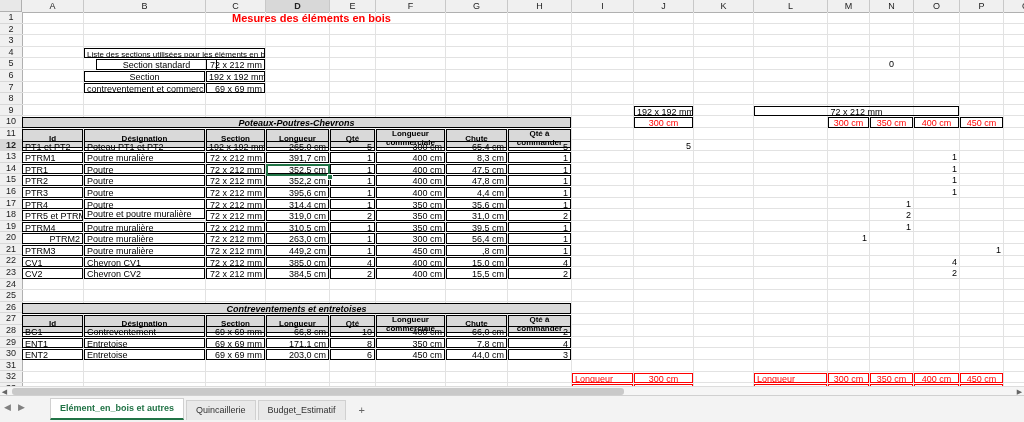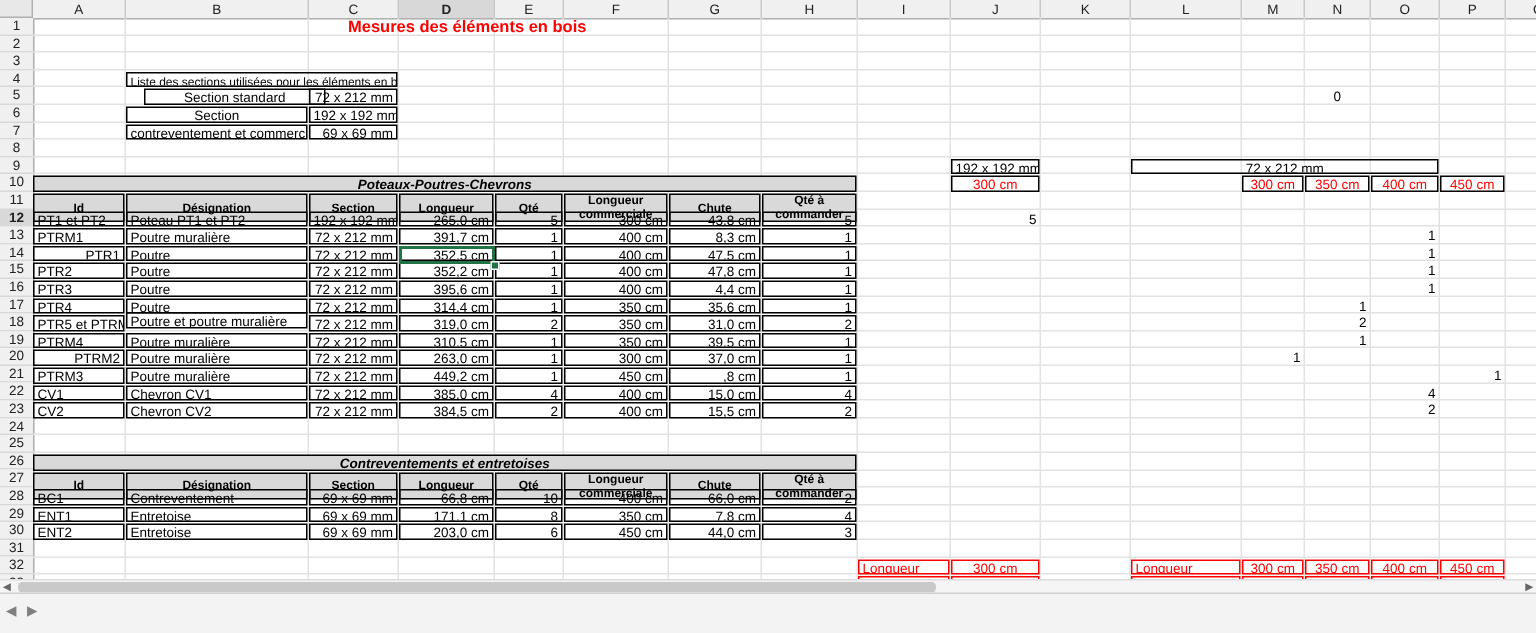--- a/index.html
+++ b/index.html
@@ -235,33 +235,33 @@
         <div class="cell c b bordered hdrfill" style="left: 308px; top: 117px; width: 45px; height: 18.56px; white-space: normal; font-size: 8px; line-height: 9px; display: flex; align-items: center; justify-content: center;">Qté</div>
         <div class="cell c b bordered hdrfill" style="left: 354px; top: 117px; width: 69px; height: 18.56px; white-space: normal; font-size: 8px; line-height: 9px; display: flex; align-items: center; justify-content: center;">Longueur commerciale</div>
         <div class="cell c b bordered hdrfill" style="left: 424px; top: 117px; width: 61px; height: 18.56px; white-space: normal; font-size: 8px; line-height: 9px; display: flex; align-items: center; justify-content: center;">Chute</div>
         <div class="cell c b bordered hdrfill" style="left: 486px; top: 117px; width: 63px; height: 18.56px; white-space: normal; font-size: 8px; line-height: 9px; display: flex; align-items: center; justify-content: center;">Qté à commander</div>
         <div class="cell l bordered" style="left: 0px; top: 128.6px; width: 61px; height: 10.6px;">PT1 et PT2</div>
         <div class="cell l bordered" style="left: 62px; top: 128.6px; width: 121px; height: 10.6px;">Poteau PT1 et PT2</div>
         <div class="cell r bordered" style="left: 184px; top: 128.6px; width: 59px; height: 10.6px;">192 x 192 mm</div>
         <div class="cell r bordered" style="left: 244px; top: 128.6px; width: 63px; height: 10.6px;">265,0 cm</div>
         <div class="cell r bordered" style="left: 308px; top: 128.6px; width: 45px; height: 10.6px;">5</div>
         <div class="cell r bordered" style="left: 354px; top: 128.6px; width: 69px; height: 10.6px;">300 cm</div>
-        <div class="cell r bordered" style="left: 424px; top: 128.6px; width: 61px; height: 10.6px;">43,8 cm</div>
+        <div class="cell r bordered" style="left: 424px; top: 128.6px; width: 61px; height: 10.6px;">65,4 cm</div>
         <div class="cell r bordered" style="left: 486px; top: 128.6px; width: 63px; height: 10.6px;">5</div>
         <div class="cell r" style="left: 612px; top: 128.6px; width: 59px; height: 10.6px;">5</div>
         <div class="cell l bordered" style="left: 0px; top: 140.2px; width: 61px; height: 10.6px;">PTRM1</div>
         <div class="cell l bordered" style="left: 62px; top: 140.2px; width: 121px; height: 10.6px;">Poutre muralière</div>
         <div class="cell r bordered" style="left: 184px; top: 140.2px; width: 59px; height: 10.6px;">72 x 212 mm</div>
         <div class="cell r bordered" style="left: 244px; top: 140.2px; width: 63px; height: 10.6px;">391,7 cm</div>
         <div class="cell r bordered" style="left: 308px; top: 140.2px; width: 45px; height: 10.6px;">1</div>
         <div class="cell r bordered" style="left: 354px; top: 140.2px; width: 69px; height: 10.6px;">400 cm</div>
         <div class="cell r bordered" style="left: 424px; top: 140.2px; width: 61px; height: 10.6px;">8,3 cm</div>
         <div class="cell r bordered" style="left: 486px; top: 140.2px; width: 63px; height: 10.6px;">1</div>
         <div class="cell r" style="left: 892px; top: 140.2px; width: 45px; height: 10.6px;">1</div>
-        <div class="cell l bordered" style="left: 0px; top: 151.8px; width: 61px; height: 10.6px; text-align: right;">PTR1</div>
+        <div class="cell l bordered" style="left: 0px; top: 151.8px; width: 61px; height: 10.6px;">PTR1</div>
         <div class="cell l bordered" style="left: 62px; top: 151.8px; width: 121px; height: 10.6px;">Poutre</div>
         <div class="cell r bordered" style="left: 184px; top: 151.8px; width: 59px; height: 10.6px;">72 x 212 mm</div>
         <div class="cell r bordered" style="left: 244px; top: 151.8px; width: 63px; height: 10.6px;">352,5 cm</div>
         <div class="cell r bordered" style="left: 308px; top: 151.8px; width: 45px; height: 10.6px;">1</div>
         <div class="cell r bordered" style="left: 354px; top: 151.8px; width: 69px; height: 10.6px;">400 cm</div>
         <div class="cell r bordered" style="left: 424px; top: 151.8px; width: 61px; height: 10.6px;">47,5 cm</div>
         <div class="cell r bordered" style="left: 486px; top: 151.8px; width: 63px; height: 10.6px;">1</div>
         <div class="cell r" style="left: 892px; top: 151.8px; width: 45px; height: 10.6px;">1</div>
         <div class="cell l bordered" style="left: 0px; top: 163.4px; width: 61px; height: 10.6px;">PTR2</div>
         <div class="cell l bordered" style="left: 62px; top: 163.4px; width: 121px; height: 10.6px;">Poutre</div>
@@ -307,21 +307,21 @@
         <div class="cell r bordered" style="left: 354px; top: 209.8px; width: 69px; height: 10.6px;">350 cm</div>
         <div class="cell r bordered" style="left: 424px; top: 209.8px; width: 61px; height: 10.6px;">39,5 cm</div>
         <div class="cell r bordered" style="left: 486px; top: 209.8px; width: 63px; height: 10.6px;">1</div>
         <div class="cell r" style="left: 848px; top: 209.8px; width: 43px; height: 10.6px;">1</div>
         <div class="cell l bordered" style="left: 0px; top: 221.4px; width: 61px; height: 10.6px; text-align: right;">PTRM2</div>
         <div class="cell l bordered" style="left: 62px; top: 221.4px; width: 121px; height: 10.6px;">Poutre muralière</div>
         <div class="cell r bordered" style="left: 184px; top: 221.4px; width: 59px; height: 10.6px;">72 x 212 mm</div>
         <div class="cell r bordered" style="left: 244px; top: 221.4px; width: 63px; height: 10.6px;">263,0 cm</div>
         <div class="cell r bordered" style="left: 308px; top: 221.4px; width: 45px; height: 10.6px;">1</div>
         <div class="cell r bordered" style="left: 354px; top: 221.4px; width: 69px; height: 10.6px;">300 cm</div>
-        <div class="cell r bordered" style="left: 424px; top: 221.4px; width: 61px; height: 10.6px;">37,0 cm</div>
+        <div class="cell r bordered" style="left: 424px; top: 221.4px; width: 61px; height: 10.6px;">56,4 cm</div>
         <div class="cell r bordered" style="left: 486px; top: 221.4px; width: 63px; height: 10.6px;">1</div>
         <div class="cell r" style="left: 806px; top: 221.4px; width: 41px; height: 10.6px;">1</div>
         <div class="cell l bordered" style="left: 0px; top: 233px; width: 61px; height: 10.6px;">PTRM3</div>
         <div class="cell l bordered" style="left: 62px; top: 233px; width: 121px; height: 10.6px;">Poutre muralière</div>
         <div class="cell r bordered" style="left: 184px; top: 233px; width: 59px; height: 10.6px;">72 x 212 mm</div>
         <div class="cell r bordered" style="left: 244px; top: 233px; width: 63px; height: 10.6px;">449,2 cm</div>
         <div class="cell r bordered" style="left: 308px; top: 233px; width: 45px; height: 10.6px;">1</div>
         <div class="cell r bordered" style="left: 354px; top: 233px; width: 69px; height: 10.6px;">450 cm</div>
         <div class="cell r bordered" style="left: 424px; top: 233px; width: 61px; height: 10.6px;">,8 cm</div>
         <div class="cell r bordered" style="left: 486px; top: 233px; width: 63px; height: 10.6px;">1</div>
@@ -401,15 +401,21 @@
     <div class="arr" style="left:0;">◀</div>
     <div class="thumb" style="left:12px;"></div>
     <div class="arr" style="right:0;">▶</div>
   </div>
 
   <div class="tabbar">
     <div class="tnav">
       <span>◀</span>
       <span>▶</span>
     </div>
+    <div class="tabs" id="tabs">
+        <div class="tab active">Elément_en_bois et autres</div>
+        <div class="tab">Quincaillerie</div>
+        <div class="tab">Budget_Estimatif</div>
+        <div class="addsheet">+</div>
+      </div>
   </div>
 
 </div>
 
 </body></html>

